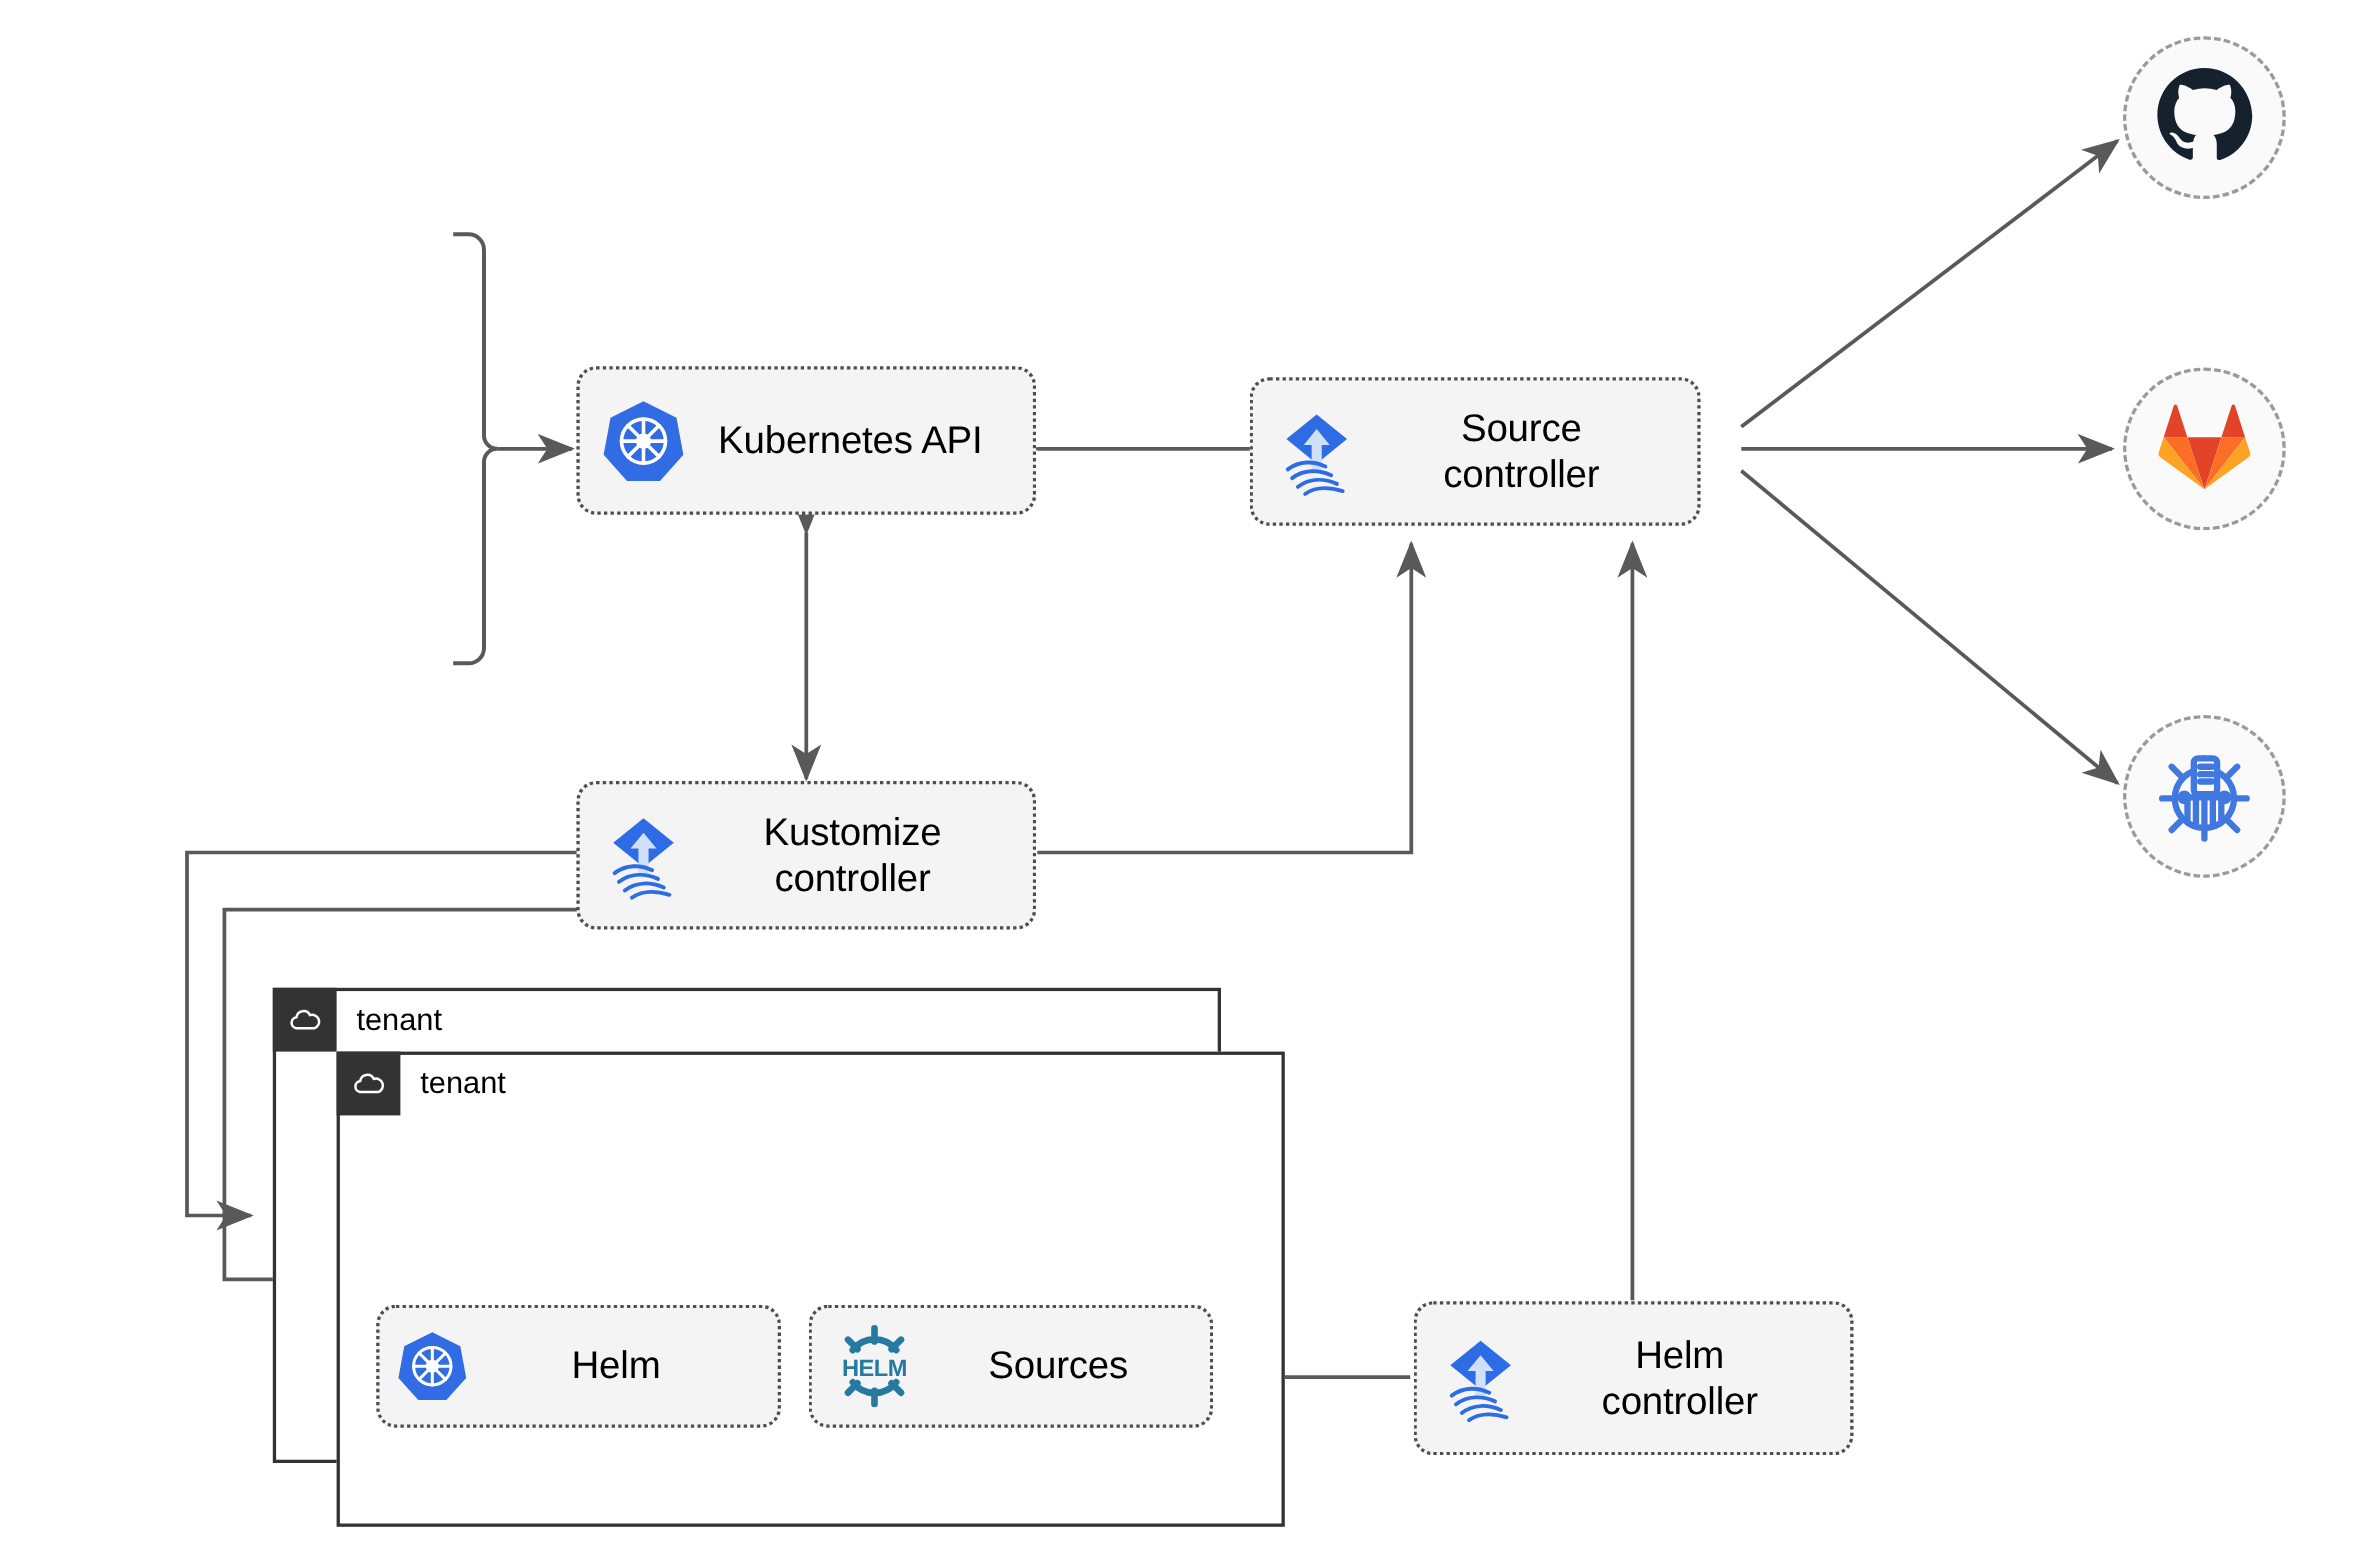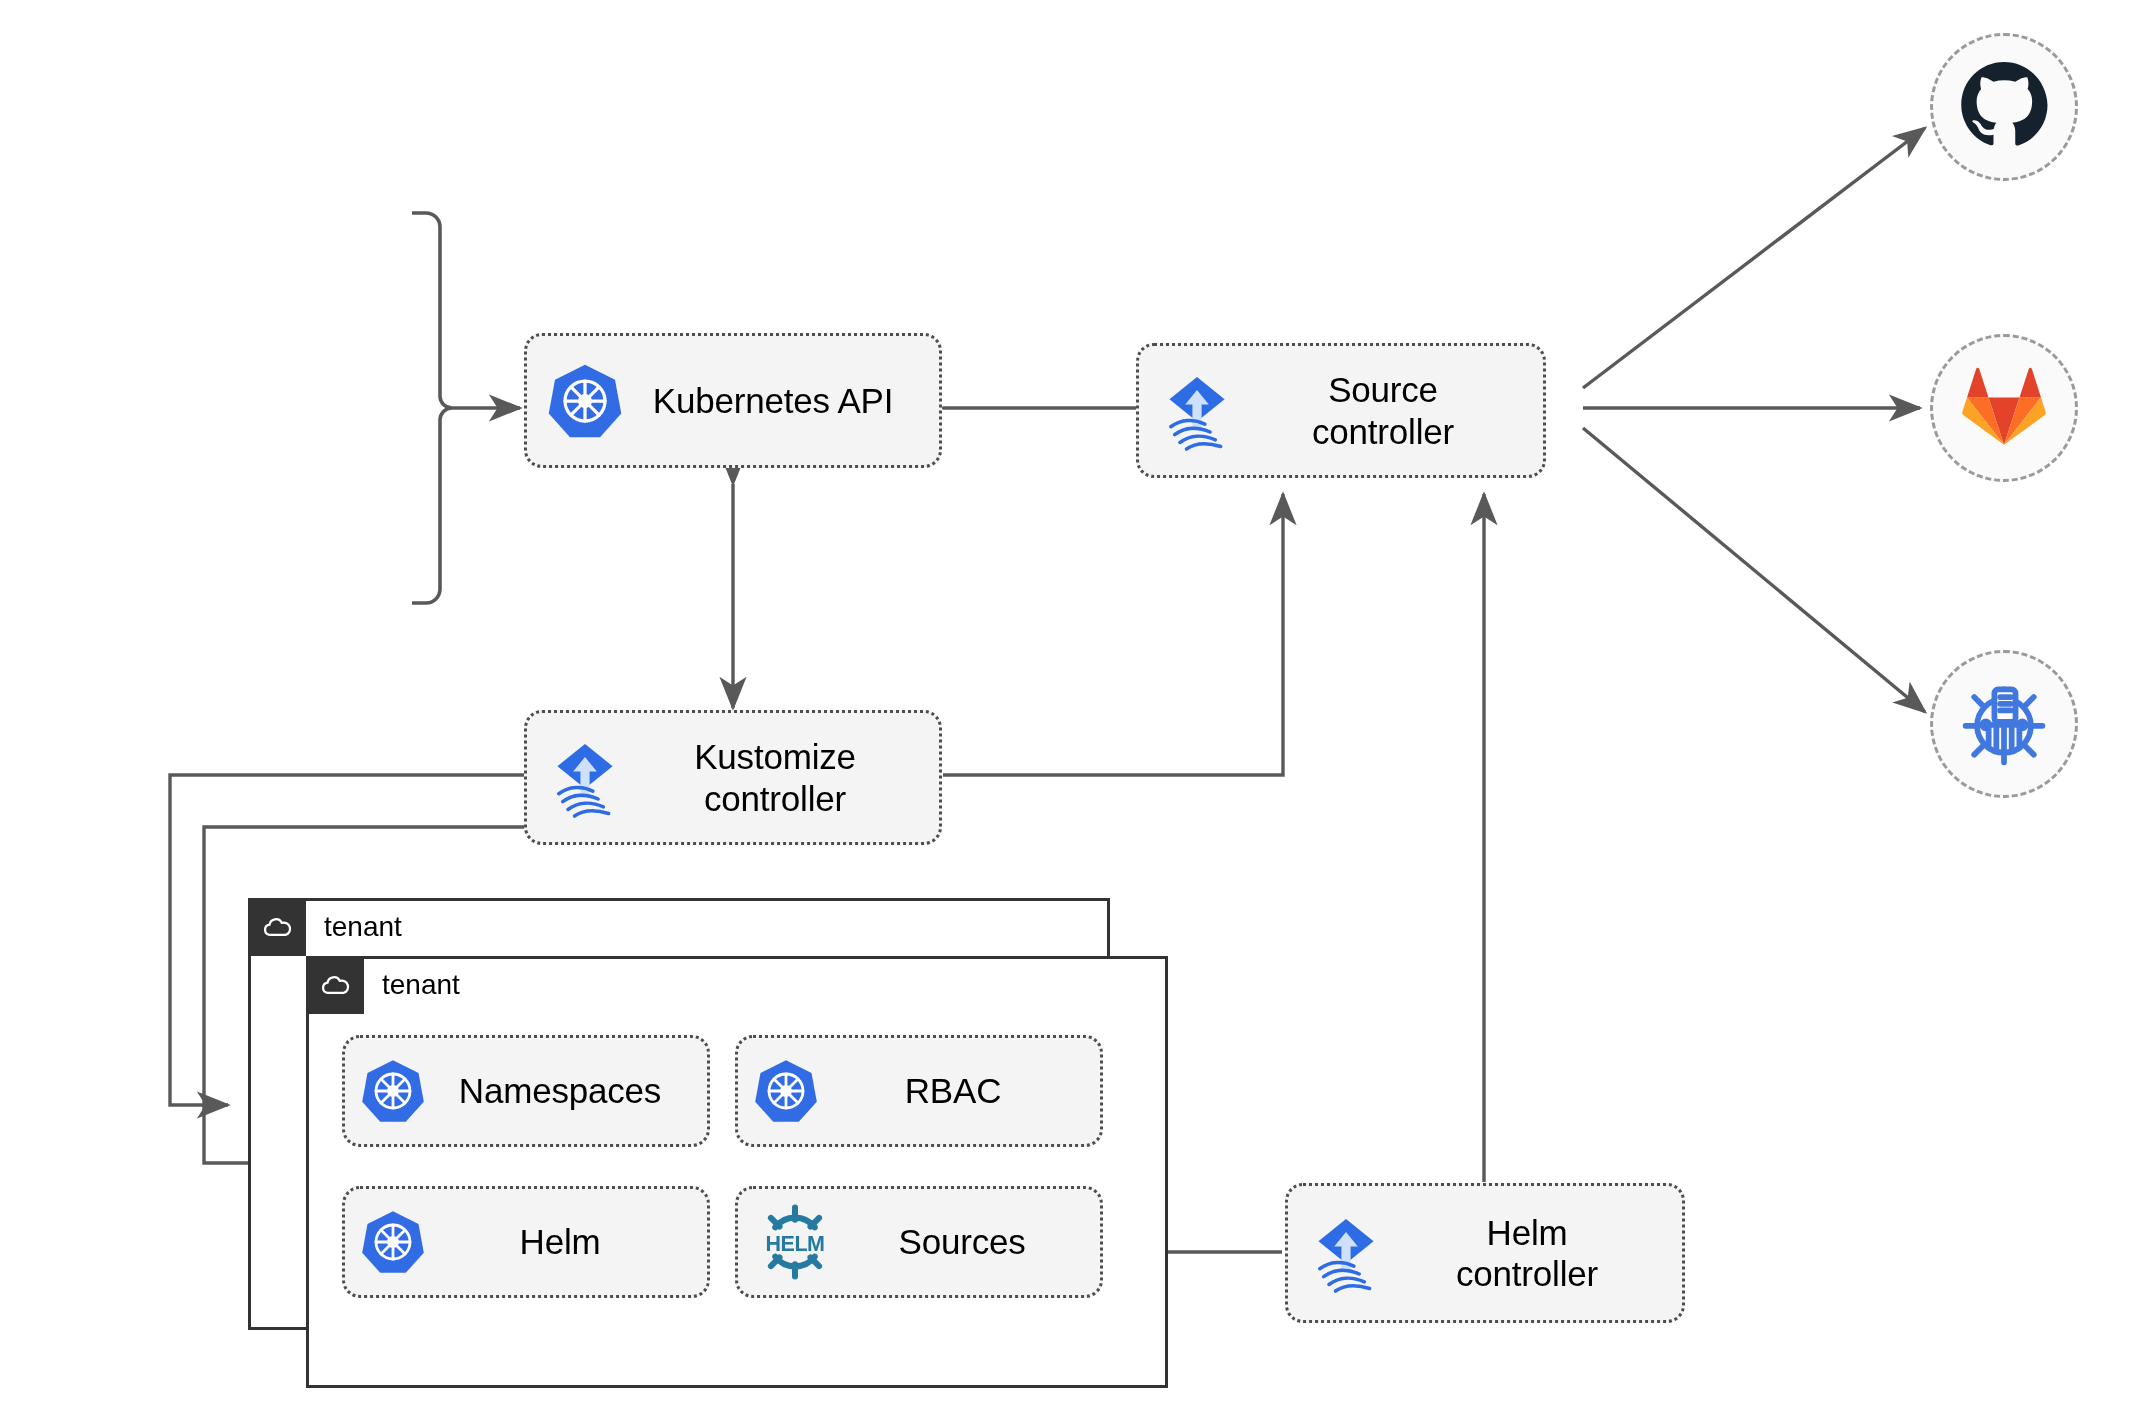--- a/index.html
+++ b/index.html
@@ -204,51 +204,21 @@
       <span class="tenant-badge">
         <svg width="34" height="34" viewBox="0 0 24 24" fill="none" stroke="#ffffff" stroke-width="1.6" stroke-linejoin="round">
           <path d="M6.5 17.5 A3.6 3.6 0 0 1 6.7 10.4 A4.6 4.6 0 0 1 15.4 9.1
                    A3.2 3.2 0 0 1 18.2 17.5 Z"></path>
         </svg>
       </span>
       <span class="tenant-name">tenant</span>
     </div>
   </div>
 
-  <div class="node" style="left:342px; top:1035px; width:368px; height:112px; padding:0 14px;">
-    <span class="ico">
-      <svg width="68" height="68" viewBox="0 0 64 64">
-        <path d="M32 3 L56 15 L61 42 L44 61 L20 61 L3 42 L8 15 Z" fill="#326ce5"></path>
-        <g fill="none" stroke="#fff" stroke-width="2.6" stroke-linecap="round">
-          <circle cx="32" cy="32" r="16"></circle>
-          <circle cx="32" cy="32" r="4.3" fill="#fff"></circle>
-          <path d="M32 16 V27 M32 37 V48 M16 32 H27 M37 32 H48
-                   M20.7 20.7 L28.5 28.5 M35.5 35.5 L43.3 43.3
-                   M43.3 20.7 L35.5 28.5 M28.5 35.5 L20.7 43.3"></path>
-        </g>
-      </svg>
-    </span>
-    <span class="lbl">Namespaces</span>
-  </div>
-
-  <div class="node" style="left:735px; top:1035px; width:368px; height:112px; padding:0 14px;">
-    <span class="ico">
-      <svg width="68" height="68" viewBox="0 0 64 64">
-        <path d="M32 3 L56 15 L61 42 L44 61 L20 61 L3 42 L8 15 Z" fill="#326ce5"></path>
-        <g fill="none" stroke="#fff" stroke-width="2.6" stroke-linecap="round">
-          <circle cx="32" cy="32" r="16"></circle>
-          <circle cx="32" cy="32" r="4.3" fill="#fff"></circle>
-          <path d="M32 16 V27 M32 37 V48 M16 32 H27 M37 32 H48
-                   M20.7 20.7 L28.5 28.5 M35.5 35.5 L43.3 43.3
-                   M43.3 20.7 L35.5 28.5 M28.5 35.5 L20.7 43.3"></path>
-        </g>
-      </svg>
-    </span>
-    <span class="lbl">RBAC</span>
-  </div>
+
 
   <div class="node" style="left:342px; top:1186px; width:368px; height:112px; padding:0 14px;">
     <span class="ico">
       <svg width="68" height="68" viewBox="0 0 64 64">
         <path d="M32 3 L56 15 L61 42 L44 61 L20 61 L3 42 L8 15 Z" fill="#326ce5"></path>
         <g fill="none" stroke="#fff" stroke-width="2.6" stroke-linecap="round">
           <circle cx="32" cy="32" r="16"></circle>
           <circle cx="32" cy="32" r="4.3" fill="#fff"></circle>
           <path d="M32 16 V27 M32 37 V48 M16 32 H27 M37 32 H48
                    M20.7 20.7 L28.5 28.5 M35.5 35.5 L43.3 43.3

